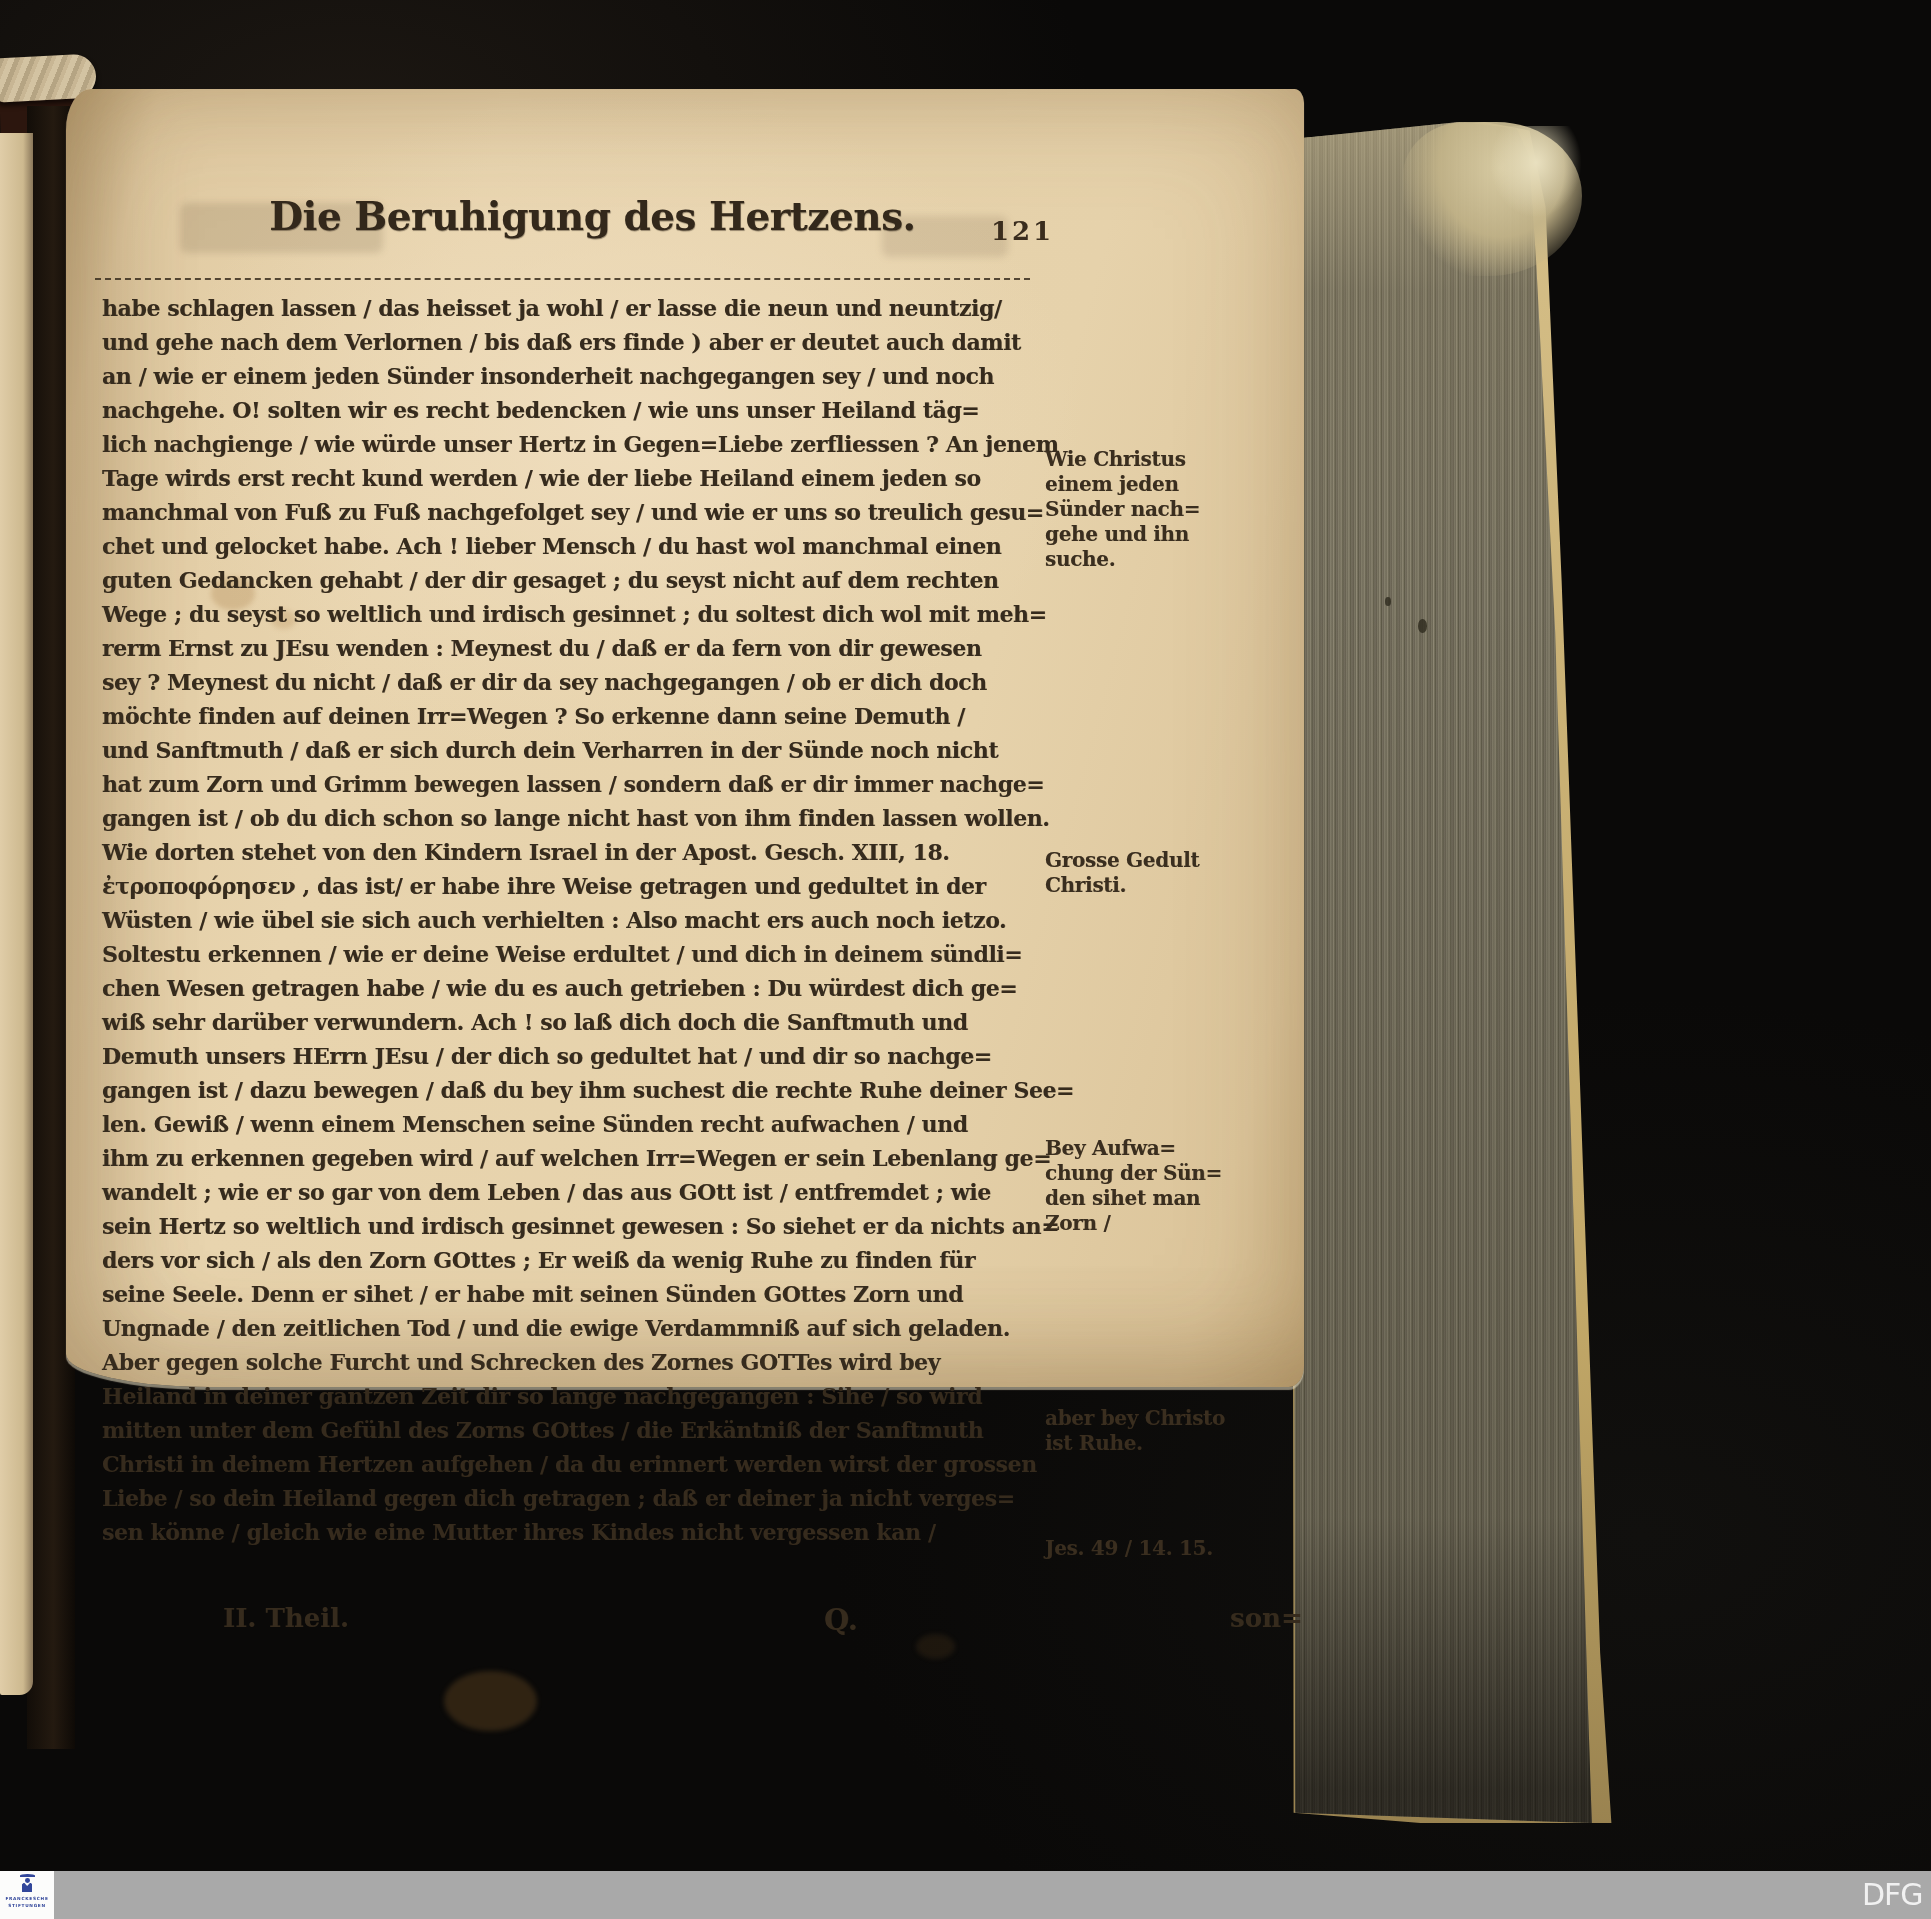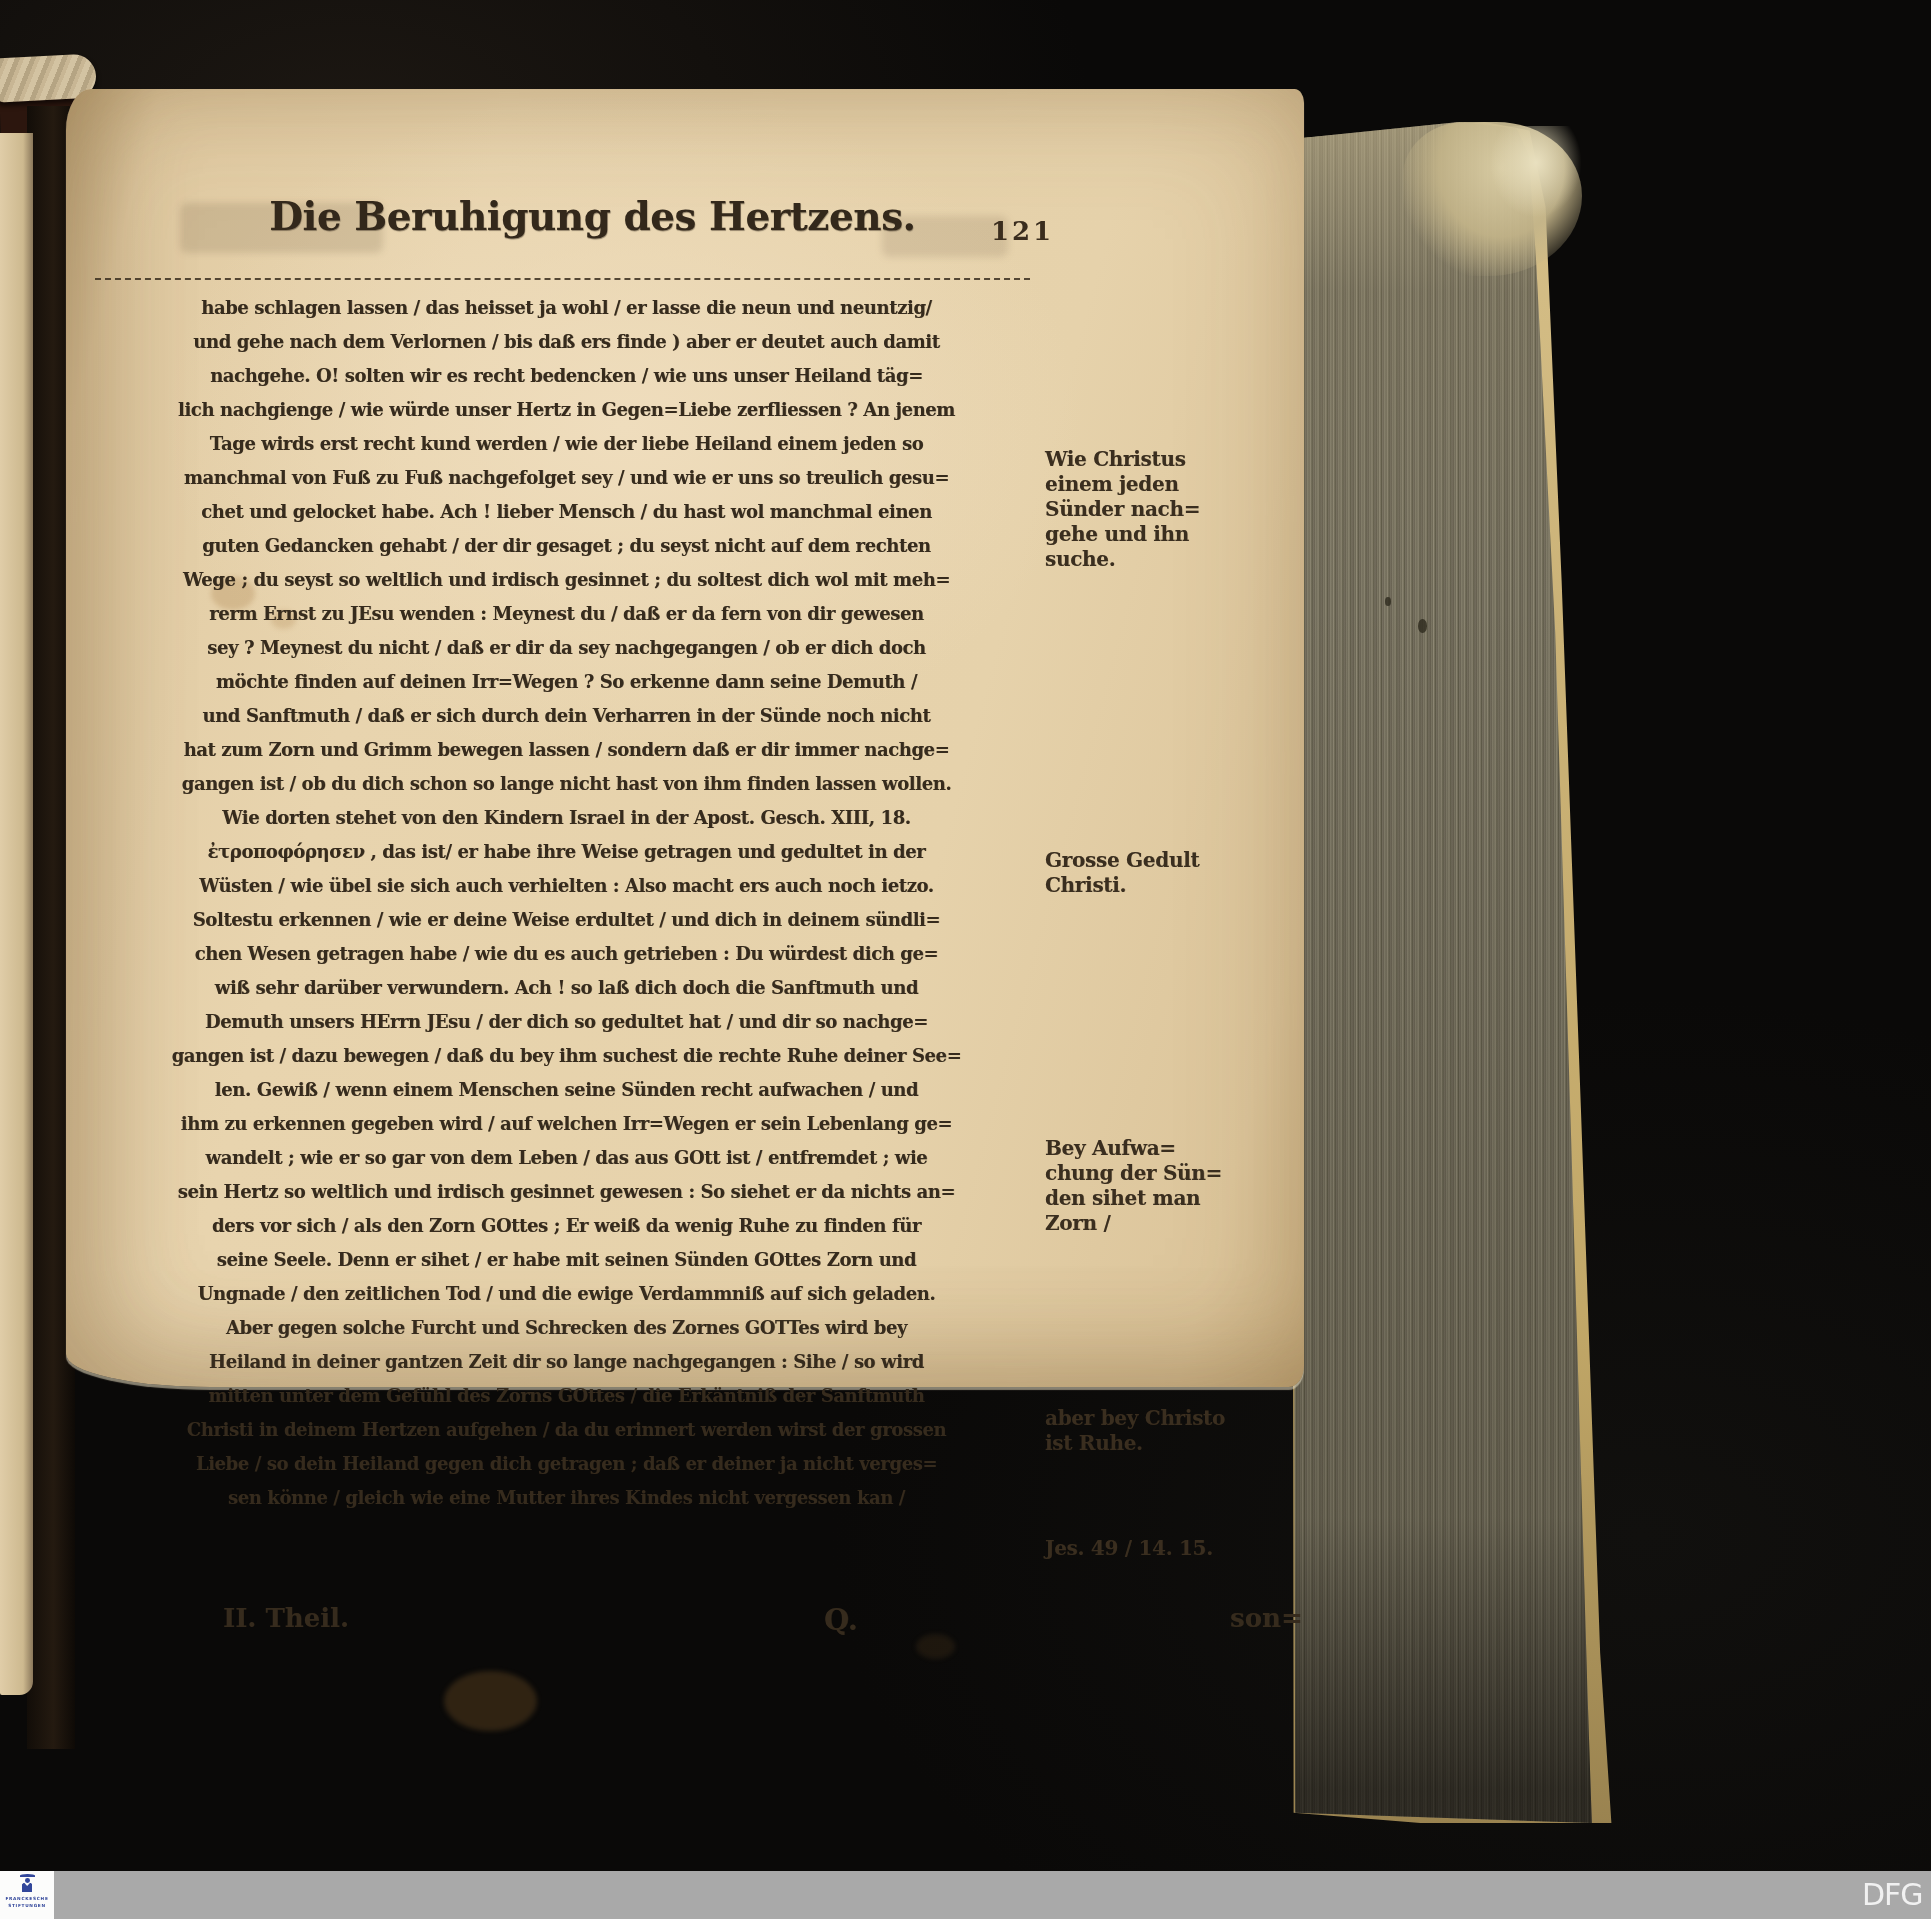--- a/index.html
+++ b/index.html
@@ -81,22 +81,22 @@
   .running-title{position:absolute;left:92px;top:104px;width:869px;text-align:center;
      font-weight:bold;font-size:39px;color:#33281b;letter-spacing:-0.5px;
      text-shadow:0.5px 0.6px 0.8px rgba(51,40,27,.45);}
   .page-number{position:absolute;left:925px;top:127px;font-weight:bold;font-size:26px;
      color:#3a2d1e;letter-spacing:2.9px;}
   .header-rule{position:absolute;left:29px;top:189px;width:935px;height:0;
      border-top:2.9px dashed #3a2e1f;opacity:.85;}
 
   .text-block{position:absolute;left:36px;top:202px;width:929px;}
   .text-line{white-space:nowrap;height:34px;line-height:34px;
-     font-weight:bold;font-size:18px;letter-spacing:-0.4px;color:#362b1d;
-     text-shadow:0.4px 0.4px 0.6px rgba(54,43,29,.42);text-align:center;}
+     font-weight:bold;font-size:22px;letter-spacing:-0.4px;color:#362b1d;
+     text-shadow:0.4px 0.4px 0.6px rgba(54,43,29,.42);}
 
   .margin-note{position:absolute;width:247px;
      font-weight:bold;font-size:20px;color:#3a2e1f;letter-spacing:-0.3px;
      text-shadow:0.3px 0.3px 0.5px rgba(58,46,31,.4);}
   .margin-note .note-line{line-height:25px;white-space:nowrap;}
   .note1{left:979px;top:322px;margin-top:36px;} .note2{left:979px;top:759px;}
   .note3{left:979px;top:1047px;} .note4{left:979px;top:1317px;}
   .note5{left:979px;top:1447px;}
 
   .footer{position:absolute;left:36px;top:1514px;width:929px;height:39px;
@@ -135,20 +135,21 @@
     <div class="stain st3"></div>
     <div class="stain st4"></div>
 
     <div class="running-title">Die Beruhigung des Hertzens.</div>
     <div class="page-number">121</div>
     <div class="header-rule"></div>
 
     <div class="text-block">
         <div class="text-line">habe schlagen lassen / das heisset ja wohl / er lasse die neun und neuntzig/</div>
         <div class="text-line">und gehe nach dem Verlornen / bis daß ers finde ) aber er deutet auch damit</div>
+        <div class="text-line">an / wie er einem jeden Sünder insonderheit  nachgegangen sey / und noch</div>
         <div class="text-line">nachgehe.   O! solten wir  es recht bedencken / wie uns unser Heiland täg=</div>
         <div class="text-line">lich nachgienge / wie würde unser Hertz in Gegen=Liebe zerfliessen ?  An jenem</div>
         <div class="text-line">Tage wirds erst recht kund werden / wie der liebe Heiland einem jeden so</div>
         <div class="text-line">manchmal von Fuß zu Fuß nachgefolget sey / und wie er uns so treulich gesu=</div>
         <div class="text-line">chet und gelocket habe.   Ach !  lieber Mensch / du hast wol manchmal einen</div>
         <div class="text-line">guten Gedancken gehabt / der dir  gesaget ;  du seyst nicht auf dem rechten</div>
         <div class="text-line">Wege ;  du seyst so weltlich und irdisch gesinnet ;  du soltest dich wol mit meh=</div>
         <div class="text-line">rerm Ernst zu JEsu wenden :  Meynest du / daß er da fern von dir gewesen</div>
         <div class="text-line">sey ?  Meynest du nicht / daß er dir da sey nachgegangen /  ob er dich doch</div>
         <div class="text-line">möchte finden auf deinen Irr=Wegen ?  So erkenne dann seine Demuth /</div>

